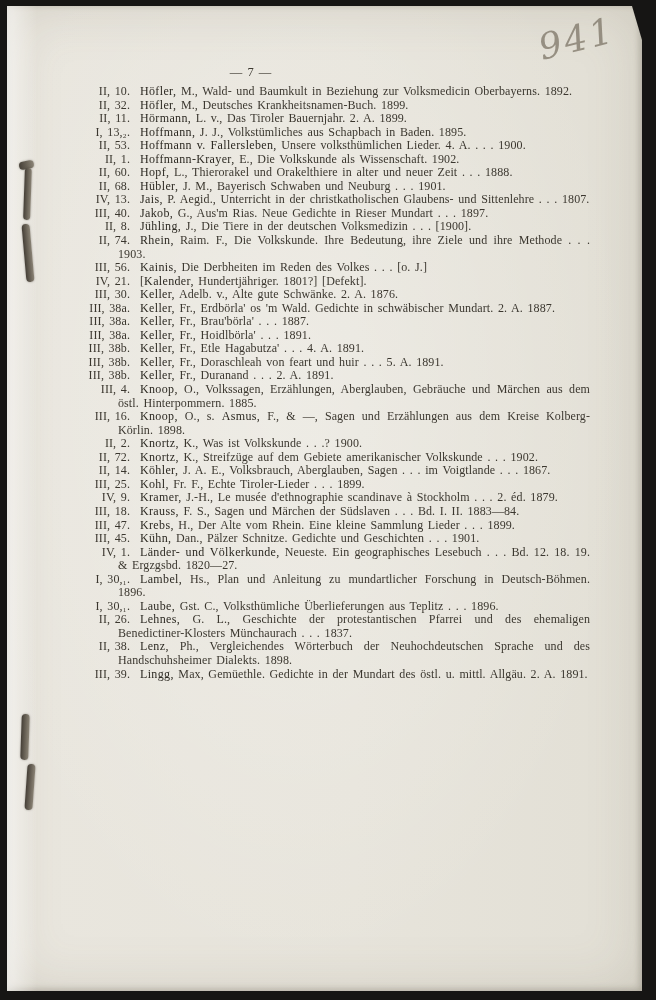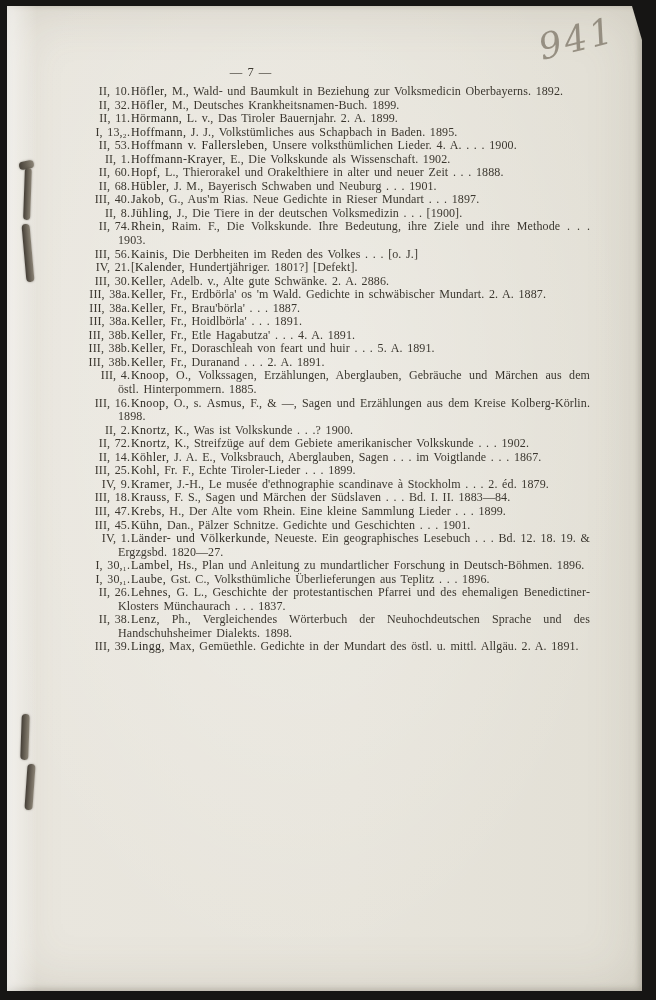--- a/index.html
+++ b/index.html
@@ -65,21 +65,21 @@
   .entry {
     margin: 0;
     padding-left: 40px;
     text-indent: -38px;
   }
   .entry .ref {
     display: inline-block;
     width: 50px;
     text-align: right;
     text-indent: 0;
-    margin-right: 1px;
+    margin-right: 10px;
     color: #3b372f;
   }
   .entry b.author {
     font-weight: normal;
     color: #2c2922;
     letter-spacing: 0.35px;
   }
   .thread {
     position: absolute;
     border-radius: 4px;
@@ -111,26 +111,27 @@
 
   <div class="entries" id="entries">
       <p class="entry"><span class="ref">II, 10.</span><b class="author">Höfler,</b><span class="txt"> M., Wald- und Baumkult in Beziehung zur Volksmedicin Oberbayerns. 1892.</span></p>
       <p class="entry"><span class="ref">II, 32.</span><b class="author">Höfler,</b><span class="txt"> M., Deutsches Krankheitsnamen-Buch. 1899.</span></p>
       <p class="entry"><span class="ref">II, 11.</span><b class="author">Hörmann,</b><span class="txt"> L. v., Das Tiroler Bauernjahr. 2. A. 1899.</span></p>
       <p class="entry"><span class="ref">I, 13,₂.</span><b class="author">Hoffmann,</b><span class="txt"> J. J., Volkstümliches aus Schapbach in Baden. 1895.</span></p>
       <p class="entry"><span class="ref">II, 53.</span><b class="author">Hoffmann v. Fallersleben,</b><span class="txt"> Unsere volksthümlichen Lieder. 4. A. . . . 1900.</span></p>
       <p class="entry"><span class="ref">II, 1.</span><b class="author">Hoffmann-Krayer,</b><span class="txt"> E., Die Volkskunde als Wissenschaft. 1902.</span></p>
       <p class="entry"><span class="ref">II, 60.</span><b class="author">Hopf,</b><span class="txt"> L., Thierorakel und Orakelthiere in alter und neuer Zeit . . . 1888.</span></p>
       <p class="entry"><span class="ref">II, 68.</span><b class="author">Hübler,</b><span class="txt"> J. M., Bayerisch Schwaben und Neuburg . . . 1901.</span></p>
+      <p class="entry"><span class="ref">IV, 13.</span><b class="author">Jais,</b><span class="txt"> P. Aegid., Unterricht in der christkatholischen Glaubens- und Sittenlehre . . . 1807.</span></p>
       <p class="entry"><span class="ref">III, 40.</span><b class="author">Jakob,</b><span class="txt"> G., Aus'm Rias. Neue Gedichte in Rieser Mundart . . . 1897.</span></p>
       <p class="entry"><span class="ref">II, 8.</span><b class="author">Jühling,</b><span class="txt"> J., Die Tiere in der deutschen Volksmedizin . . . [1900].</span></p>
       <p class="entry"><span class="ref">II, 74.</span><b class="author">Rhein,</b><span class="txt"> Raim. F., Die Volkskunde. Ihre Bedeutung, ihre Ziele und ihre Methode . . . 1903.</span></p>
       <p class="entry"><span class="ref">III, 56.</span><b class="author">Kainis,</b><span class="txt"> Die Derbheiten im Reden des Volkes . . . [o. J.]</span></p>
       <p class="entry"><span class="ref">IV, 21.</span><span class="txt">[</span><b class="author">Kalender,</b><span class="txt"> Hundertjähriger. 1801?] [Defekt].</span></p>
-      <p class="entry"><span class="ref">III, 30.</span><b class="author">Keller,</b><span class="txt"> Adelb. v., Alte gute Schwänke. 2. A. 2886.</span></p>
+      <p class="entry"><span class="ref">III, 30.</span><b class="author">Keller,</b><span class="txt"> Adelb. v., Alte gute Schwänke. 2. A. 1876.</span></p>
       <p class="entry"><span class="ref">III, 38a.</span><b class="author">Keller,</b><span class="txt"> Fr., Erdbörla' os 'm Wald. Gedichte in schwäbischer Mundart. 2. A. 1887.</span></p>
       <p class="entry"><span class="ref">III, 38a.</span><b class="author">Keller,</b><span class="txt"> Fr., Brau'börla' . . . 1887.</span></p>
       <p class="entry"><span class="ref">III, 38a.</span><b class="author">Keller,</b><span class="txt"> Fr., Hoidlbörla' . . . 1891.</span></p>
       <p class="entry"><span class="ref">III, 38b.</span><b class="author">Keller,</b><span class="txt"> Fr., Etle Hagabutza' . . . 4. A. 1891.</span></p>
       <p class="entry"><span class="ref">III, 38b.</span><b class="author">Keller,</b><span class="txt"> Fr., Doraschleah von feart und huir . . . 5. A. 1891.</span></p>
       <p class="entry"><span class="ref">III, 38b.</span><b class="author">Keller,</b><span class="txt"> Fr., Duranand . . . 2. A. 1891.</span></p>
       <p class="entry"><span class="ref">III, 4.</span><b class="author">Knoop,</b><span class="txt"> O., Volkssagen, Erzählungen, Aberglauben, Gebräuche und Märchen aus dem östl. Hinterpommern. 1885.</span></p>
       <p class="entry"><span class="ref">III, 16.</span><b class="author">Knoop,</b><span class="txt"> O., s. </span><b class="author">Asmus,</b><span class="txt"> F., &amp; —, Sagen und Erzählungen aus dem Kreise Kolberg-Körlin. 1898.</span></p>
       <p class="entry"><span class="ref">II, 2.</span><b class="author">Knortz,</b><span class="txt"> K., Was ist Volkskunde . . .? 1900.</span></p>
       <p class="entry"><span class="ref">II, 72.</span><b class="author">Knortz,</b><span class="txt"> K., Streifzüge auf dem Gebiete amerikanischer Volkskunde . . . 1902.</span></p>

